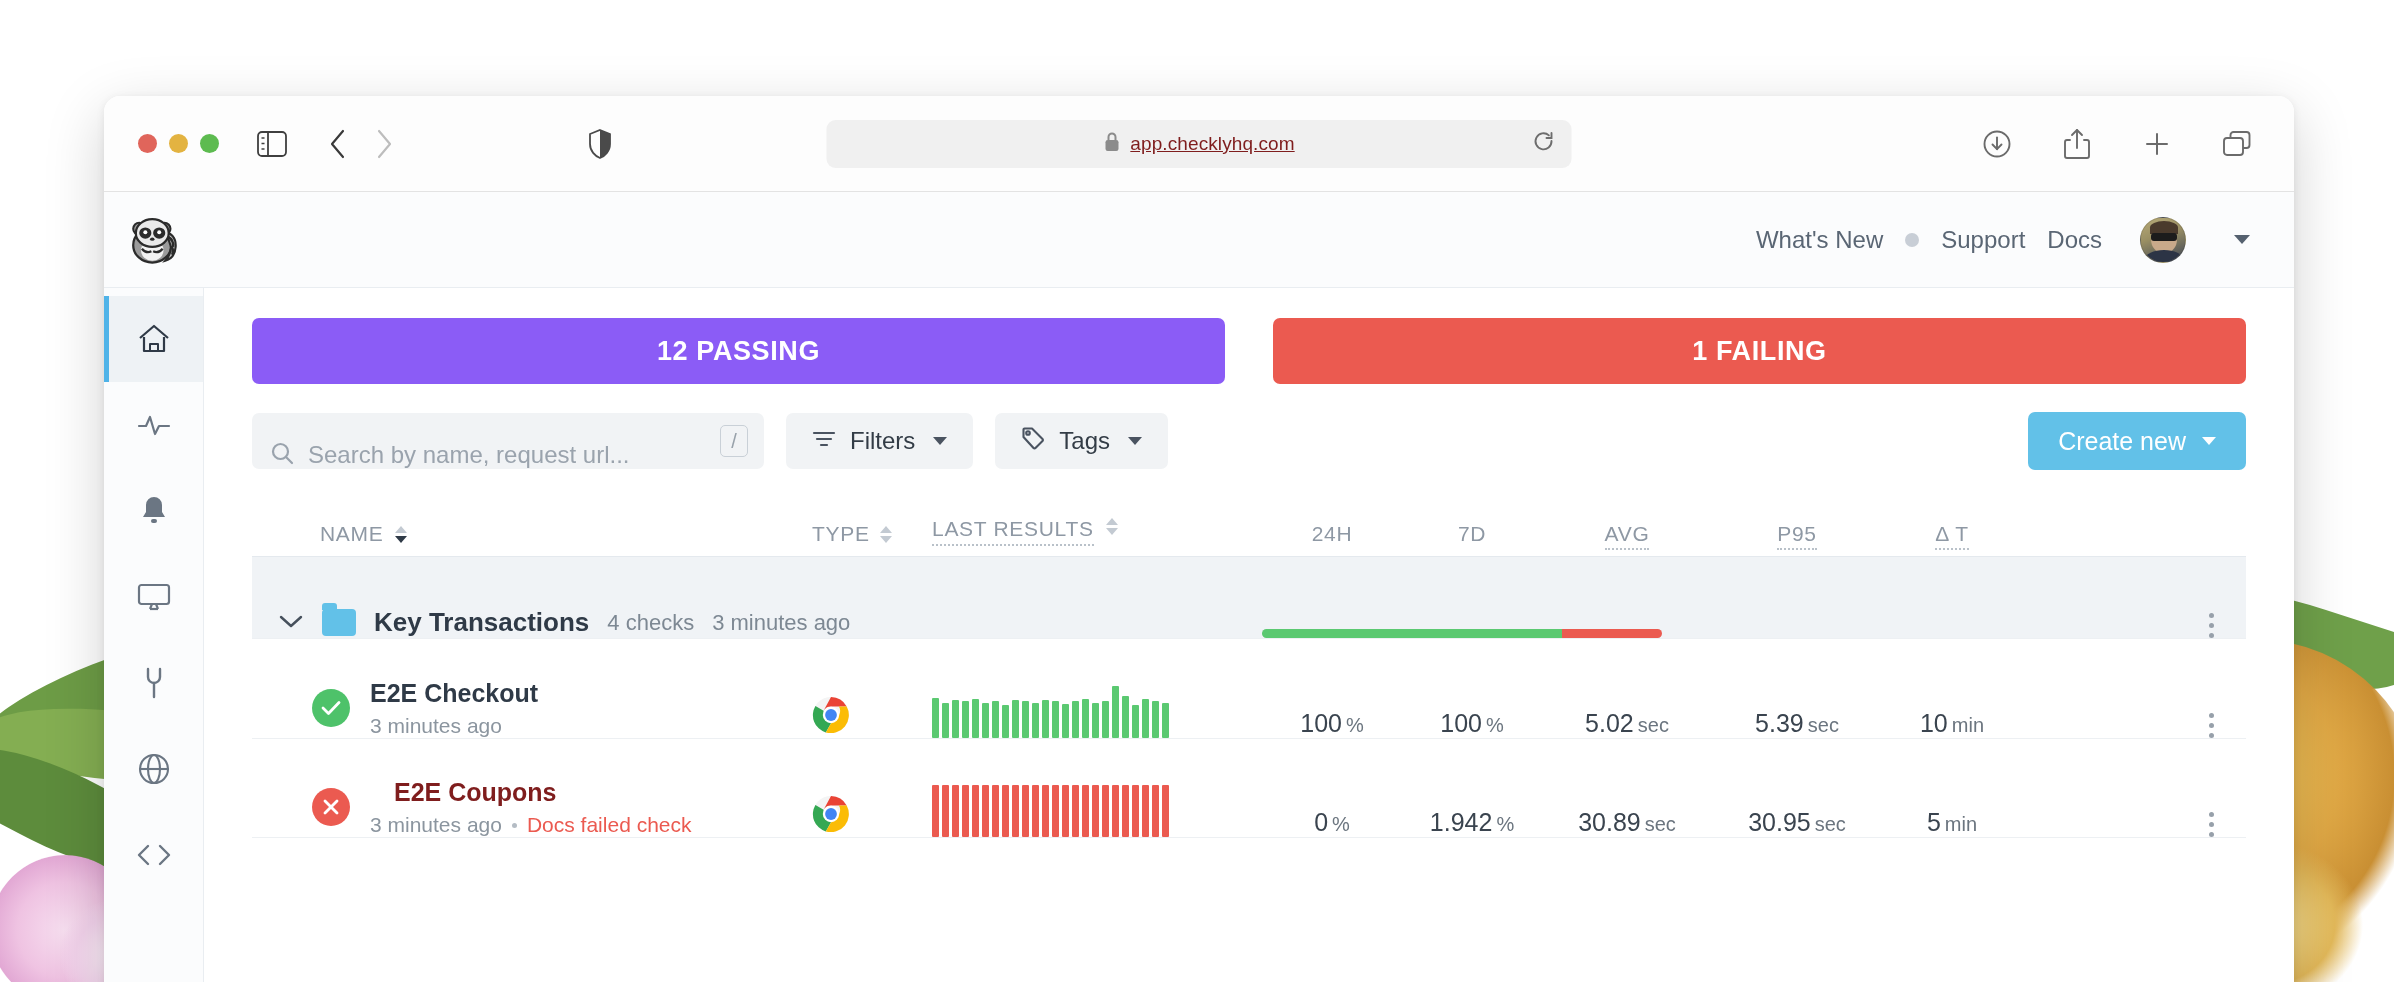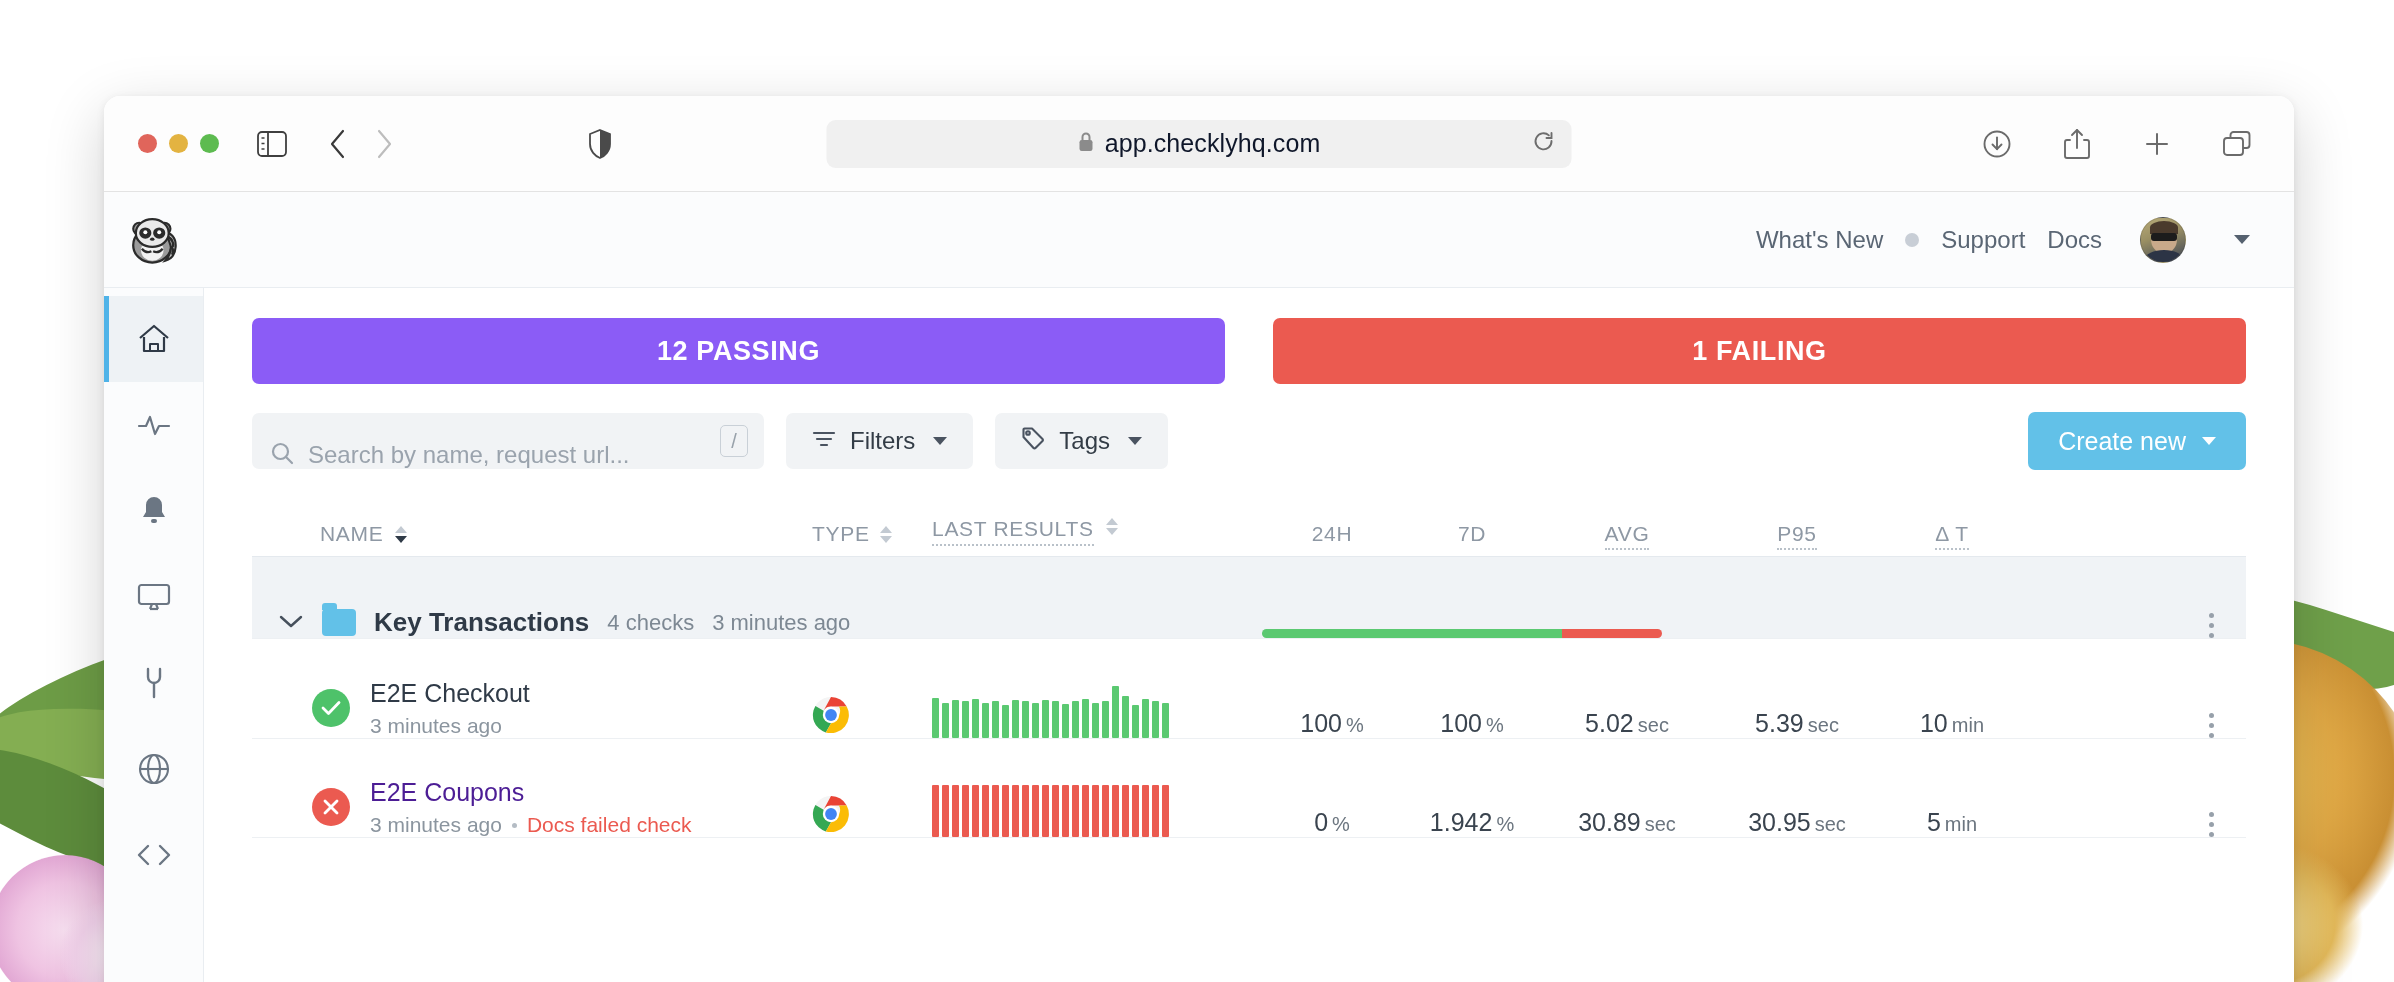--- a/index.html
+++ b/index.html
@@ -93,21 +93,21 @@
   .urlbar {
     position:absolute;
     left: 50%; transform: translateX(-50%);
     width: 745px; height: 48px;
     background: #f0f0f0;
     border-radius: 9px;
     display:flex; align-items:center; justify-content:center;
     gap: 10px;
   }
   .urlbar .lock { color:#8b8b8b; }
-  .url-text { font-size: 25px; color:#0f172a; letter-spacing:.1px; }
+  .url-text { font-size: 19px; color:#7f1d1d; letter-spacing:.1px;text-decoration:underline; }
   .reload { position:absolute; right: 16px; top:50%; transform:translateY(-50%); color:#6d6d6d; }
 
   .chrome-right { margin-left:auto; display:flex; align-items:center; gap: 34px; color:#555; }
 
   
   .app-header {
     height: 96px;
     background:#fbfcfd;
     border-bottom: 1px solid #e9edf1;
     display:flex; align-items:center;
@@ -264,22 +264,22 @@
   .kebab b { width:5px; height:5px; border-radius:50%; background:#97a0aa; display:block; }
 
   .chk-name { width: 560px; display:flex; align-items:center; gap:20px; padding-left: 60px; }
   .status-ic {
     width: 38px; height: 38px; border-radius:50%;
     display:flex; align-items:center; justify-content:center;
     color:#fff; flex:0 0 38px;
   }
   .status-ic.ok { background:#4ec26a; }
   .status-ic.err { background:#eb5a50; }
-  .chk-title { font-size: 25px; color:#2f3a47; font-weight:400; line-height:1.2; }
-  .chk-title.err { color:#4c1d95; }
+  .chk-title { font-size: 25px; color:#2f3a47; font-weight:700; line-height:1.2; }
+  .chk-title.err { color:#7f1d1d;margin-left:24px; }
   .chk-sub { font-size: 21px; color:#8b959f; margin-top: 6px; display:flex; align-items:center; gap:10px; }
   .chk-sub .sep { width:5px;height:5px;border-radius:50%;background:#b4bcc4; display:inline-block; }
   .chk-sub .failtxt { color:#eb5a50; }
 
   .chk-type { width: 120px; display:flex; justify-content:flex-start; }
   .chrome-ic { width: 38px; height: 38px; }
 
   .spark { width: 330px; height: 62px; display:flex; align-items:flex-end; gap: 3px; }
   .spark span { display:block; width: 7px; border-radius:1px; }
 

